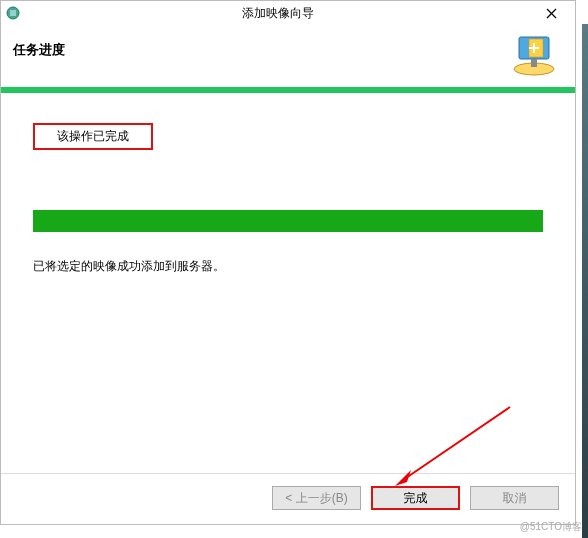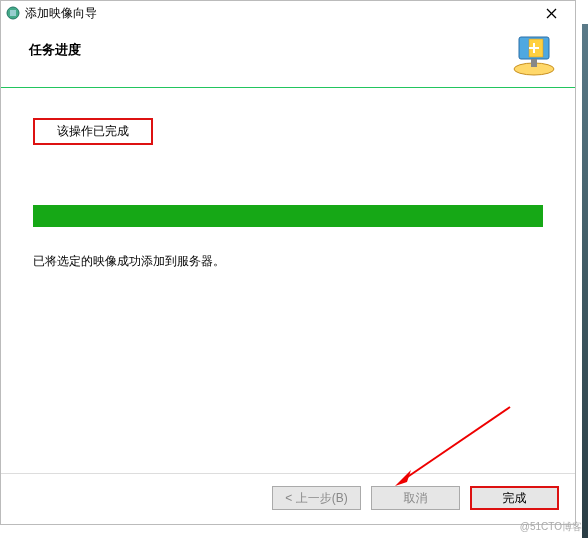--- a/index.html
+++ b/index.html
@@ -28,20 +28,21 @@
       display: flex;
       flex-direction: column;
       position: relative;
     }
     .titlebar {
       height: 24px;
       display: flex;
       align-items: center;
       padding: 0 4px;
       background: #fff;
+      text-align: center;
     }
     .titlebar .app-icon {
       width: 16px;
       height: 16px;
       margin-right: 4px;
       display: flex;
       align-items: center;
       justify-content: center;
     }
     .titlebar .title {
@@ -55,22 +56,22 @@
       display: flex;
       align-items: center;
       justify-content: center;
       font-size: 14px;
       cursor: pointer;
     }
     .header {
       display: flex;
       justify-content: space-between;
       align-items: flex-start;
-      padding: 10px 16px 8px 28px;
-      border-bottom: 1px solid #22c55e;
+      padding: 10px 16px 8px 12px;
+      border-bottom: 6px solid #22c55e;
     }
     .header .heading {
       font-size: 13px;
       font-weight: bold;
       color: #000;
       padding-top: 6px;
     }
     .header .header-icon {
       width: 50px;
       height: 44px;
@@ -174,22 +175,22 @@
   </div>
 
   <div class="content">
     <div class="status-box">该操作已完成</div>
     <div class="progress-bar"></div>
     <div class="message">已将选定的映像成功添加到服务器。</div>
   </div>
 
   <div class="buttons">
     <button class="btn disabled">&lt; 上一步(B)</button>
+    <button class="btn highlight">完成</button>
     <button class="btn disabled">取消</button>
-    <button class="btn highlight">完成</button>
   </div>
 
   <svg class="arrow-annotation" width="130" height="90" viewBox="0 0 130 90">
     <line x1="125" y1="5" x2="18" y2="78" stroke="#e00" stroke-width="2"></line>
     <polygon points="10,84 26,68 22,80" fill="#e00"></polygon>
   </svg>
 </div>
 
 <div class="screenshot-edge"></div>
 <div class="watermark">@51CTO博客</div>

